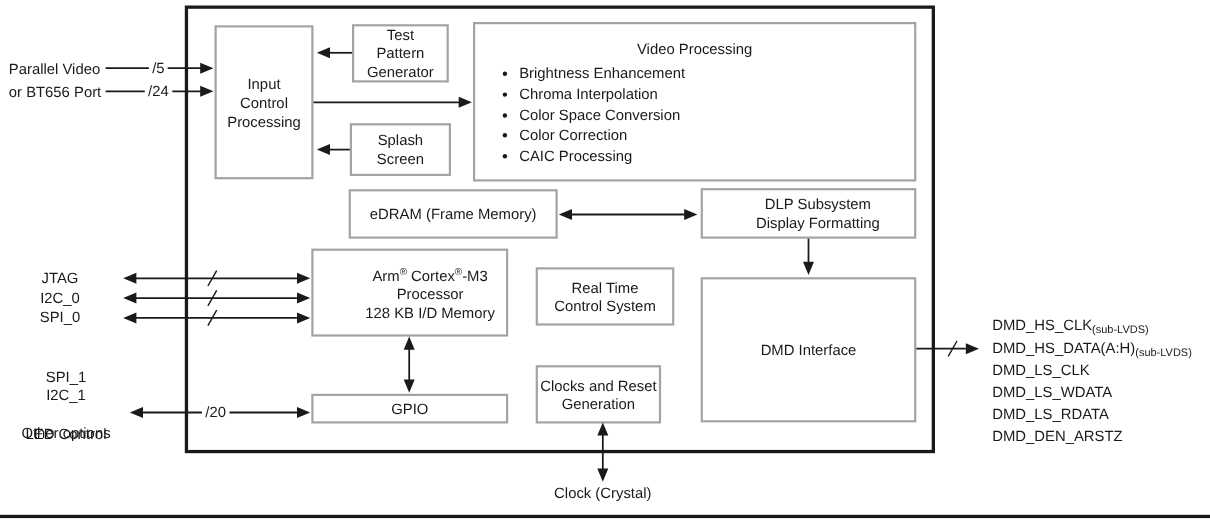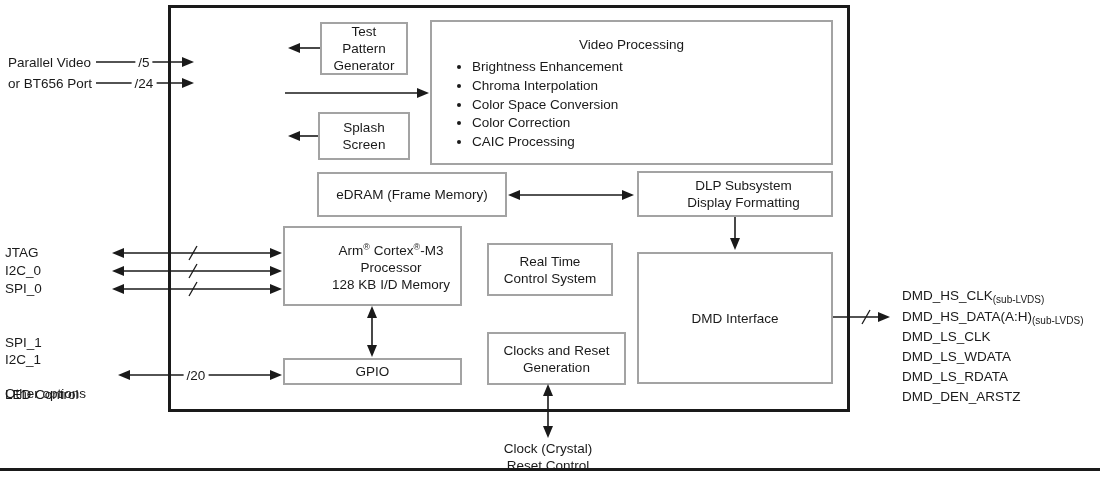--- a/index.html
+++ b/index.html
@@ -26,21 +26,21 @@
     background: #ffffff;
     border: 2px solid #a3a3a3;
     display: flex;
     flex-direction: column;
     align-items: center;
     justify-content: center;
     text-align: center;
     line-height: 17px;
   }
   .lbl { position: absolute; line-height: 17px; white-space: nowrap; }
-  .right-align { text-align: left; }
+  .right-align { text-align: center; }
   .center-align { text-align: center; }
 
   .vp-title { position: absolute; left: 0; right: 0; top: 14px; text-align: center; }
   .vp-list {
     position: absolute;
     top: 36px;
     margin: 0;
     padding-left: 15px;
     list-style: disc outside;
     text-align: left;
@@ -75,20 +75,25 @@
     background: #1a1a1a;
   }
 </style>
 </head>
 <body>
 
 <div class="stage">
 
   <div class="outer-frame"></div>
 
+  <div class="box" style="left:195px; top:23px; width:90px; height:140px;">
+    <span>Input</span>
+    <span>Control</span>
+    <span>Processing</span>
+  </div>
 
   <div class="box" style="left:320px; top:22px; width:88px; height:53px;">
     <span>Test</span>
     <span>Pattern</span>
     <span>Generator</span>
   </div>
 
   <div class="box" style="left:318px; top:112px; width:92px; height:48px;">
     <span>Splash</span>
     <span>Screen</span>
@@ -120,21 +125,21 @@
     </span>
     <span>Processor</span>
     <span>128 KB I/D Memory</span>
   </div>
 
   <div class="box" style="left:487px; top:243px; width:126px; height:53px;">
     <span>Real Time</span>
     <span>Control System</span>
   </div>
 
-  <div class="box" style="left:487px; top:332px; width:139px; height:53px;">
+  <div class="box" style="left:487px; top:332px; width:114px; height:53px;">
     <span>Clocks and Reset</span>
     <span>Generation</span>
   </div>
 
   <div class="box" style="left:637px; top:252px; width:196px; height:132px;">
     <span>DMD Interface</span>
   </div>
 
   <div class="box" style="left:283px; top:358px; width:179px; height:27px;align-items:center;">
     <span>GPIO</span>
@@ -165,21 +170,20 @@
     <span>DMD_LS_WDATA</span>
   </div>
   <div class="port-row" style="left:902px; top:368px;">
     <span>DMD_LS_RDATA</span>
   </div>
   <div class="port-row" style="left:902px; top:388px;">
     <span>DMD_DEN_ARSTZ</span>
   </div>
 
   <div class="lbl center-align" style="left:478px; top:440px; width:140px;">Clock (Crystal)</div>
-  <div class="lbl center-align" style="left:478px; top:457px; width:140px;">Reset Control</div>
 
   <svg class="wires" width="1100" height="479" viewBox="0 0 1100 479">
 
     <line x1="96" y1="62" x2="184" y2="62"></line>
     <polygon points="194,62 182,57 182,67"></polygon>
 
     <line x1="96" y1="83" x2="184" y2="83"></line>
     <polygon points="194,83 182,78 182,88"></polygon>
 
     <line x1="320" y1="48" x2="299" y2="48"></line>

